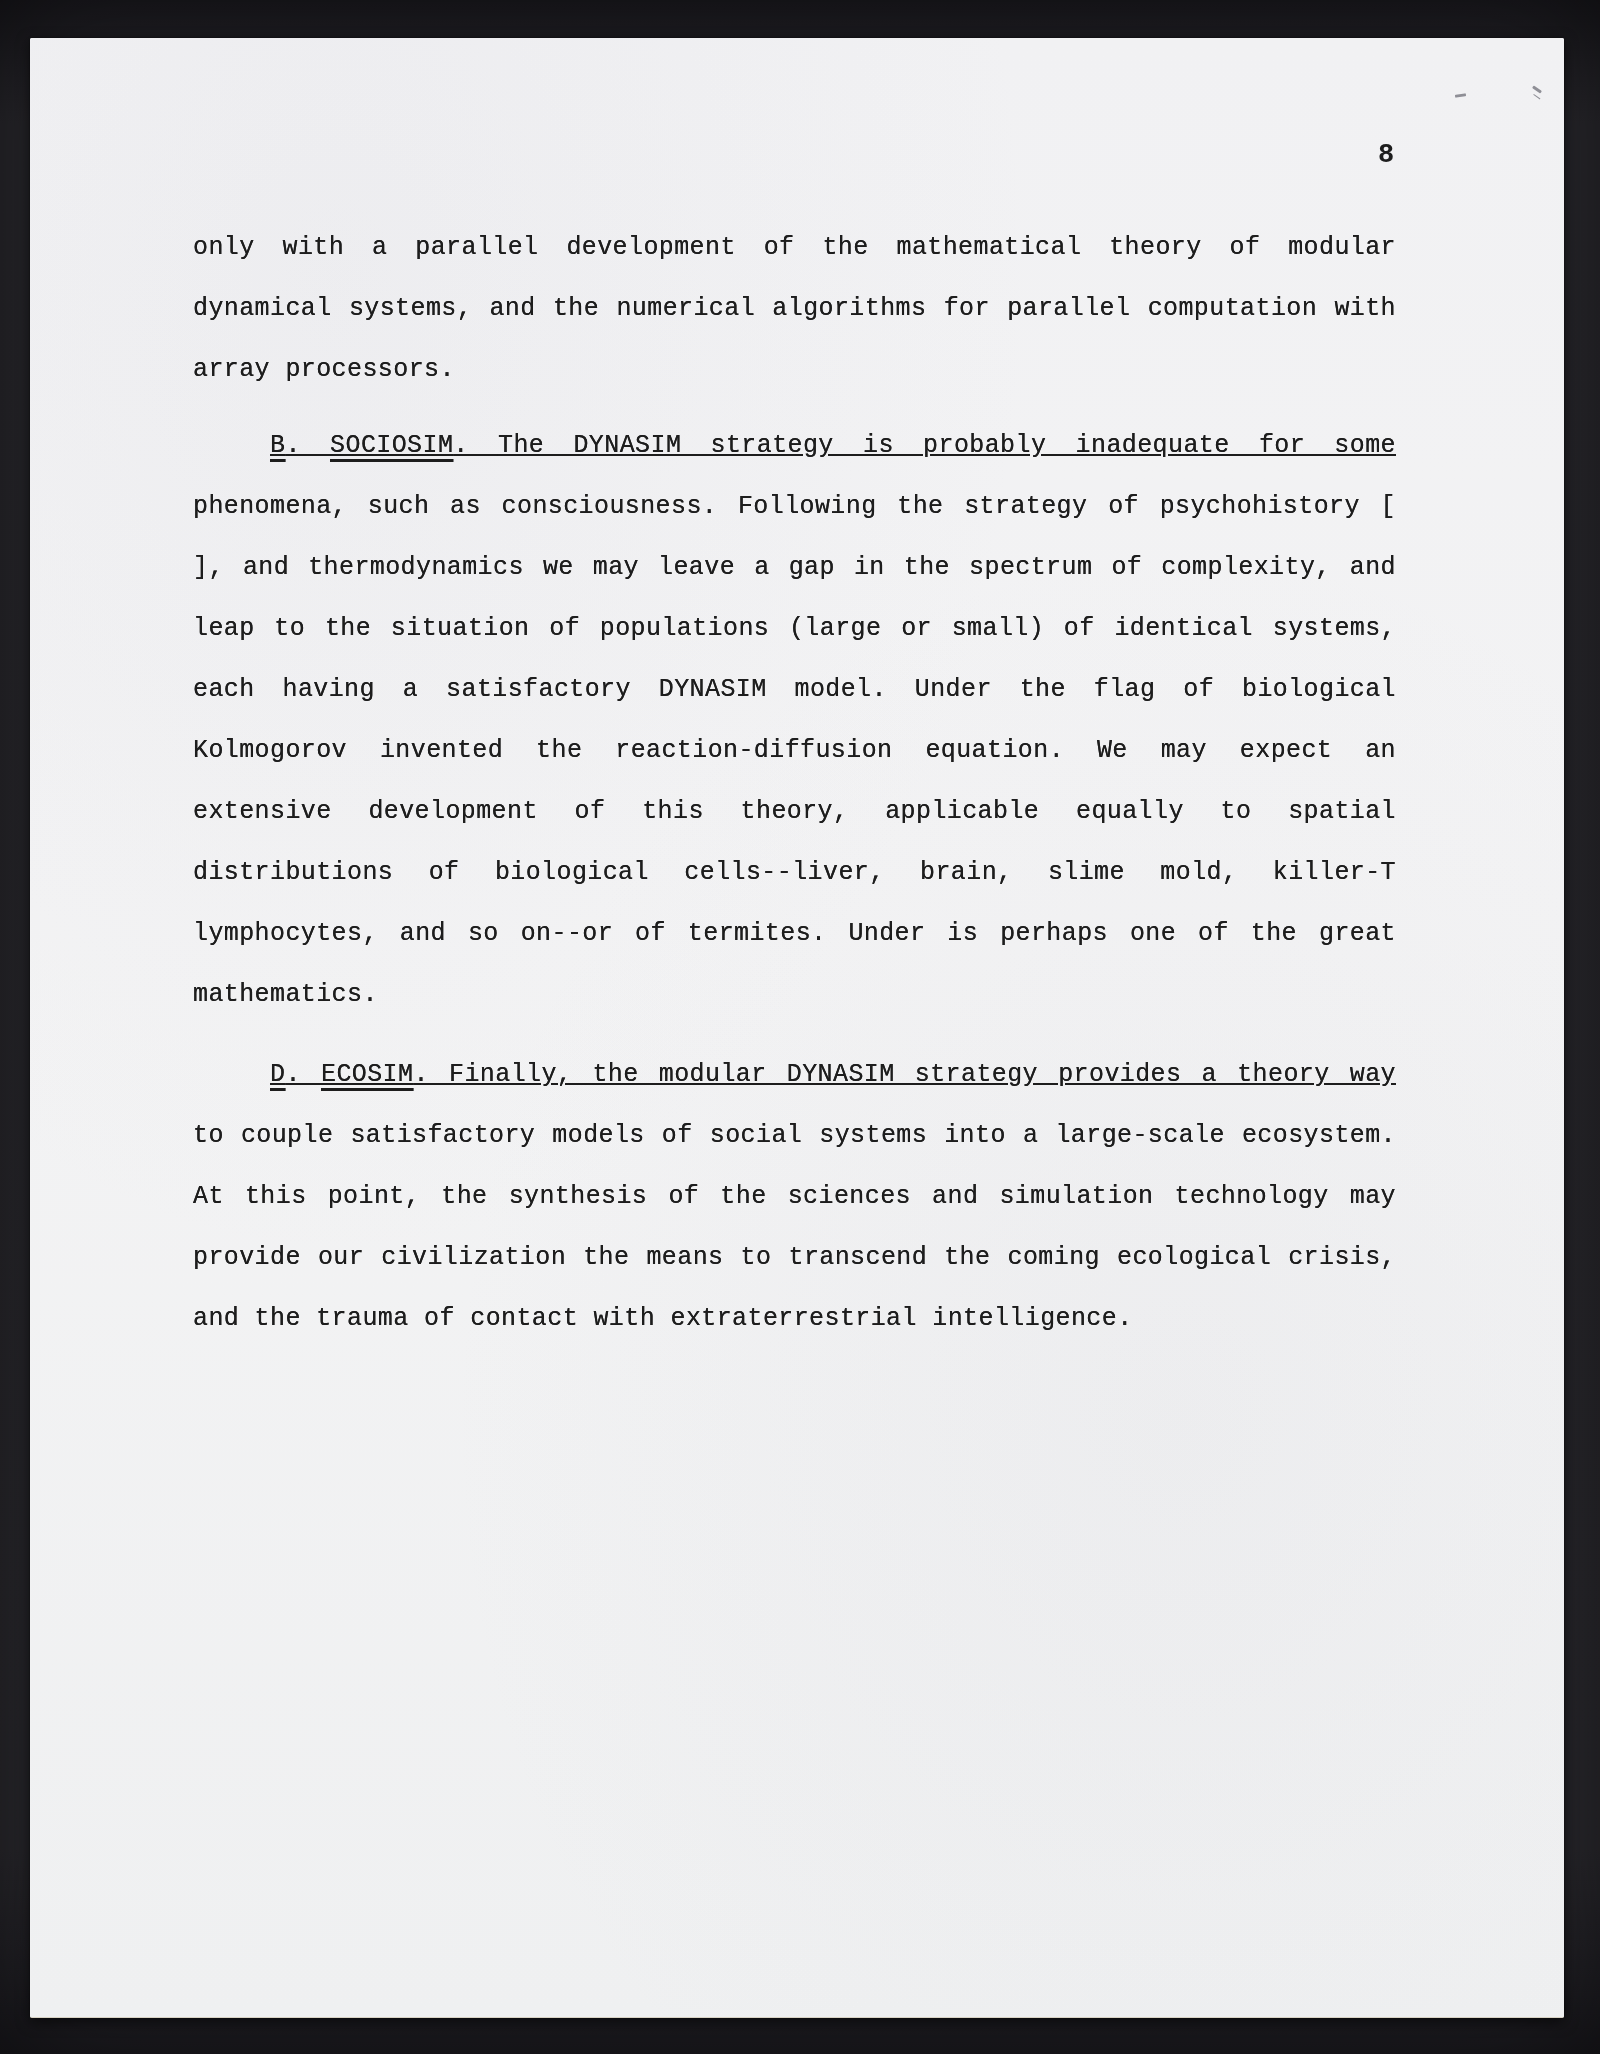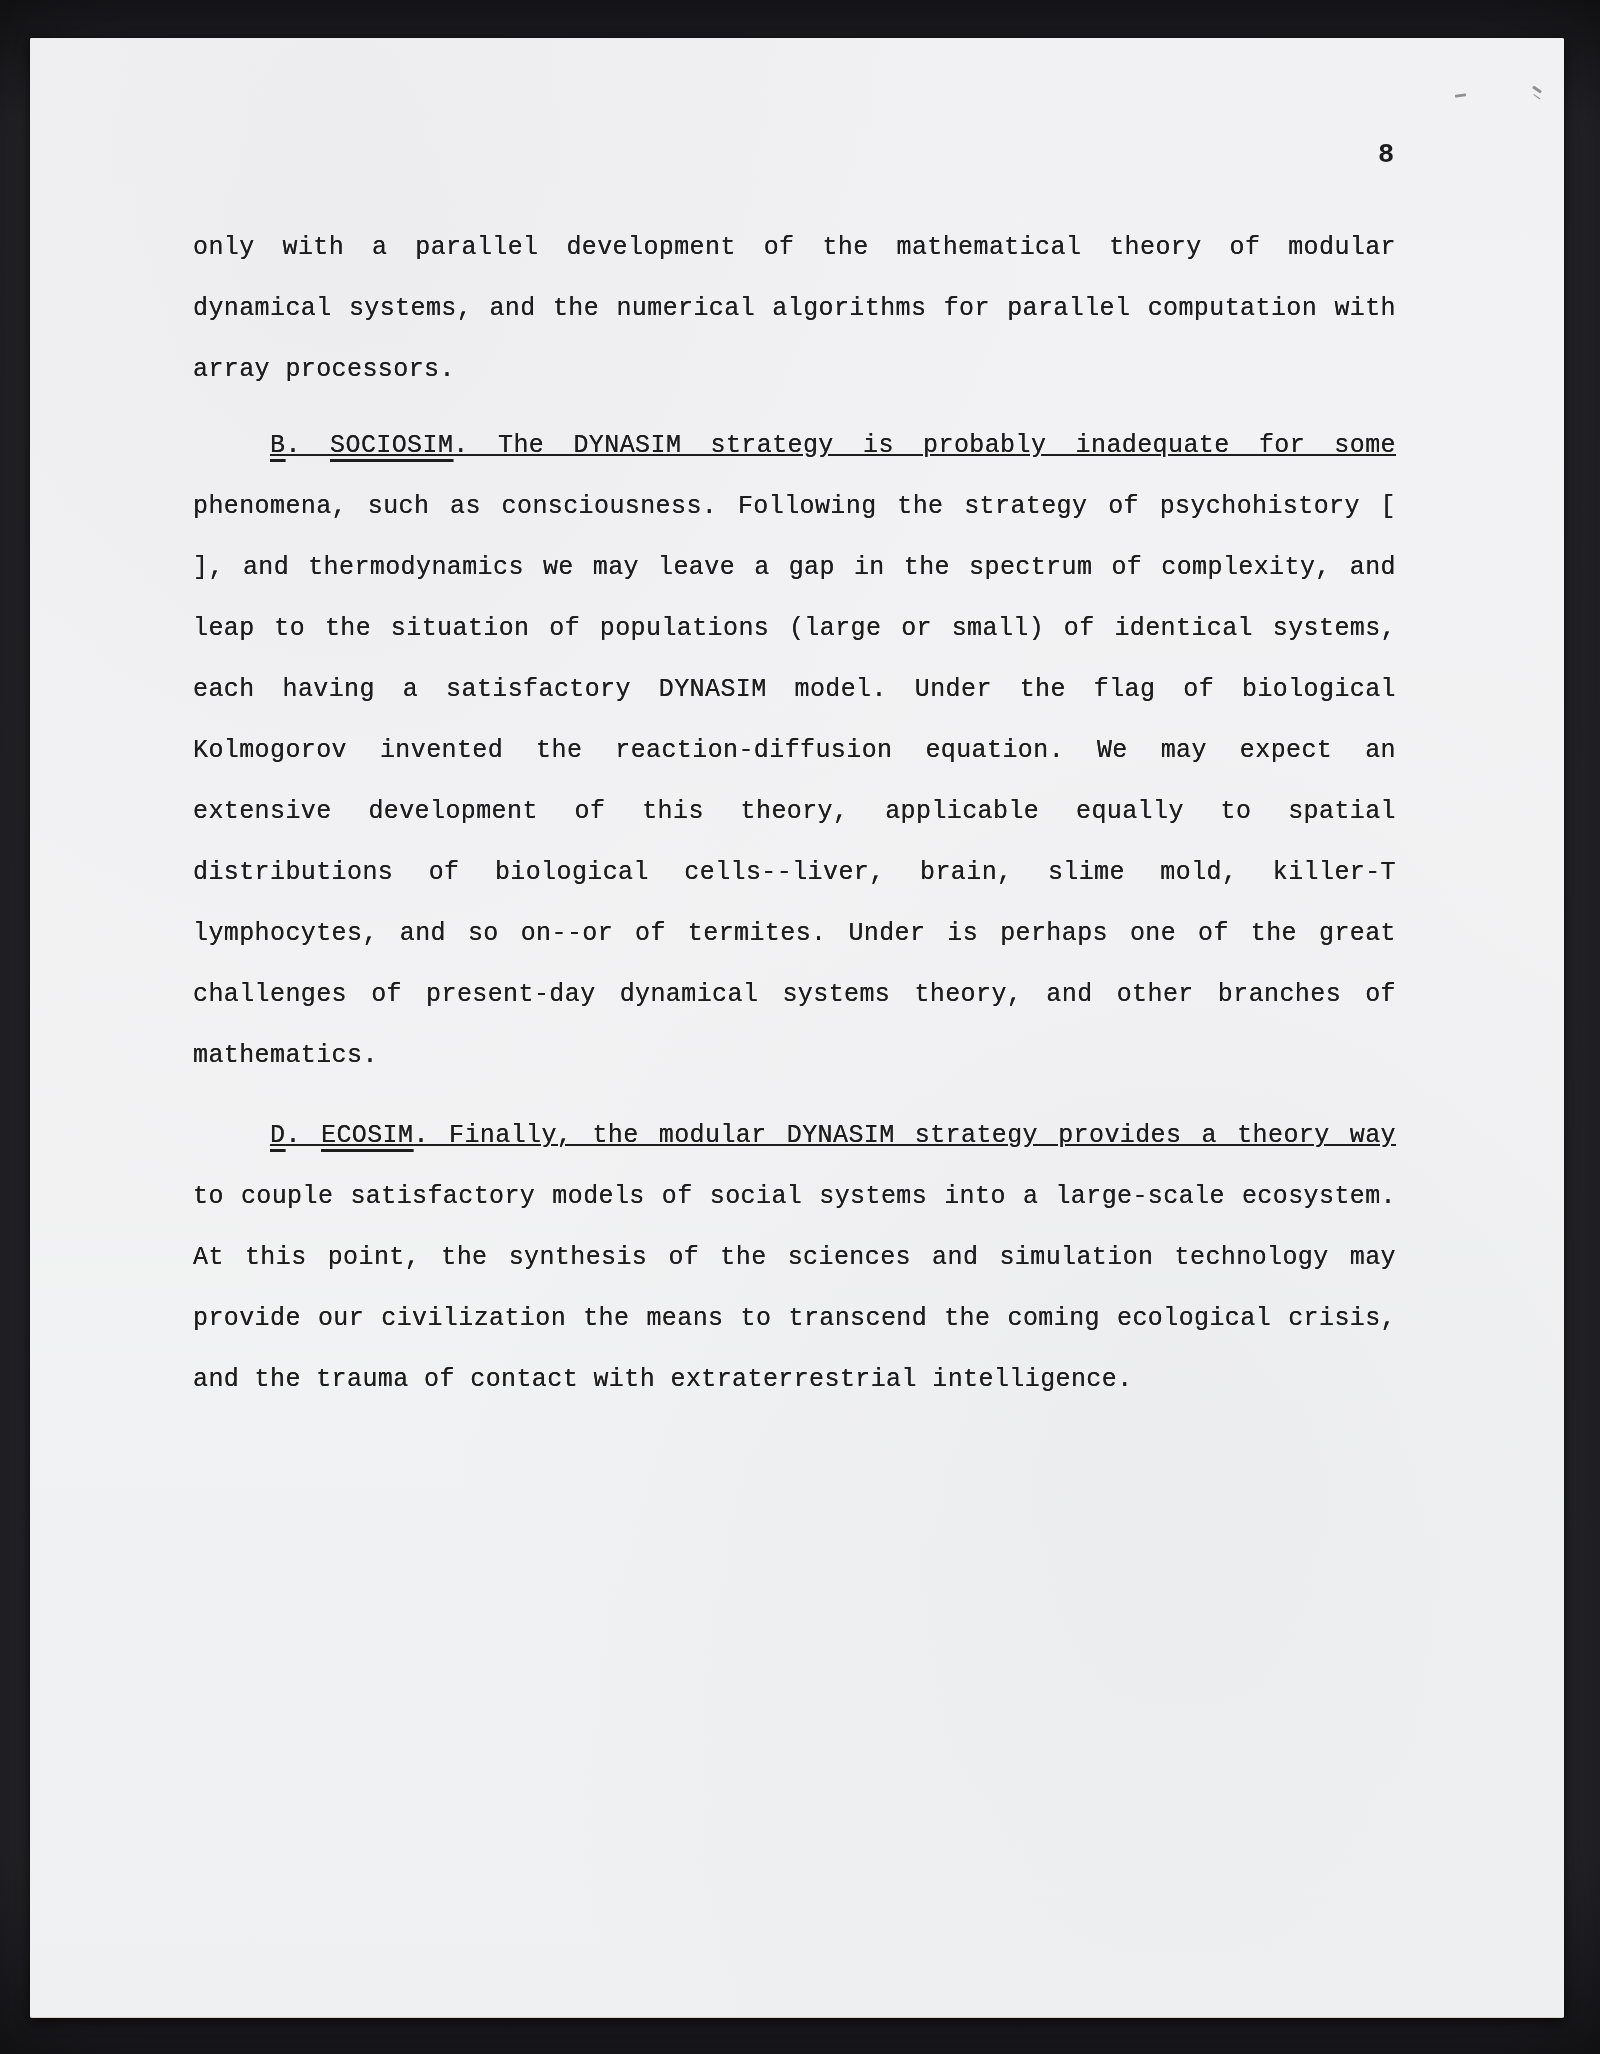--- a/index.html
+++ b/index.html
@@ -104,21 +104,20 @@
       <div class="para" style="margin-top: 15px;">
         <div class="line indent"><span class="u">B</span><span class="">. </span><span class="u">SOCIOSIM</span><span class="">. </span><span class="">The DYNASIM strategy is probably inadequate for some</span></div>
         <div class="line"><span class="">phenomena, such as consciousness. Following the strategy of psychohistory [</span></div>
         <div class="line"><span class="">], and thermodynamics we may leave a gap in the spectrum of complexity, and</span></div>
         <div class="line"><span class="">leap to the situation of populations (large or small) of identical systems,</span></div>
         <div class="line"><span class="">each having a satisfactory DYNASIM model. Under the flag of biological</span></div>
         <div class="line"><span class="">Kolmogorov invented the reaction-diffusion equation. We may expect an</span></div>
         <div class="line"><span class="">extensive development of this theory, applicable equally to spatial</span></div>
         <div class="line"><span class="">distributions of biological cells--liver, brain, slime mold, killer-T</span></div>
         <div class="line"><span class="">lymphocytes, and so on--or of termites. Under is perhaps one of the great</span></div>
-        <div class="line"><span class="">challenges of present-day dynamical systems theory, and other branches of</span></div>
         <div class="line nojust"><span class="">mathematics.</span></div>
       </div>
       <div class="para" style="margin-top: 19px;">
         <div class="line indent"><span class="u">D</span><span class="">. </span><span class="u">ECOSIM</span><span class="">. </span><span class="">Finally, the modular DYNASIM strategy provides a theory way</span></div>
         <div class="line"><span class="">to couple satisfactory models of social systems into a large-scale ecosystem.</span></div>
         <div class="line"><span class="">At this point, the synthesis of the sciences and simulation technology may</span></div>
         <div class="line"><span class="">provide our civilization the means to transcend the coming ecological crisis,</span></div>
         <div class="line nojust"><span class="">and the trauma of contact with extraterrestrial intelligence.</span></div>
       </div>
     </div>

